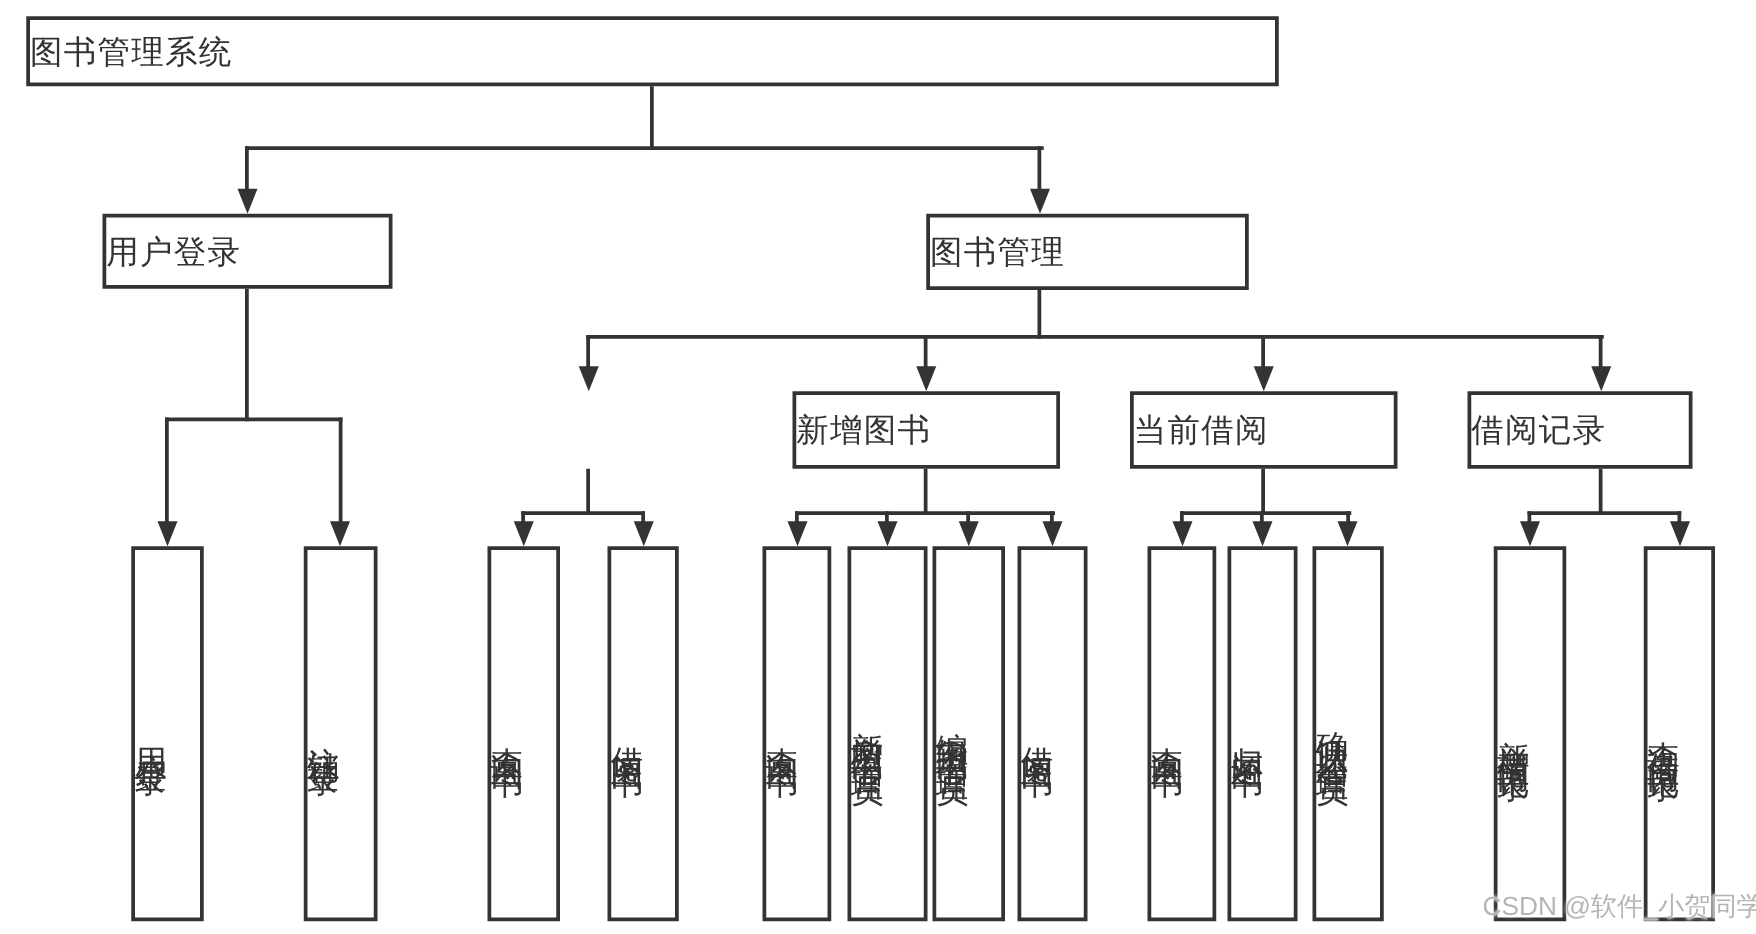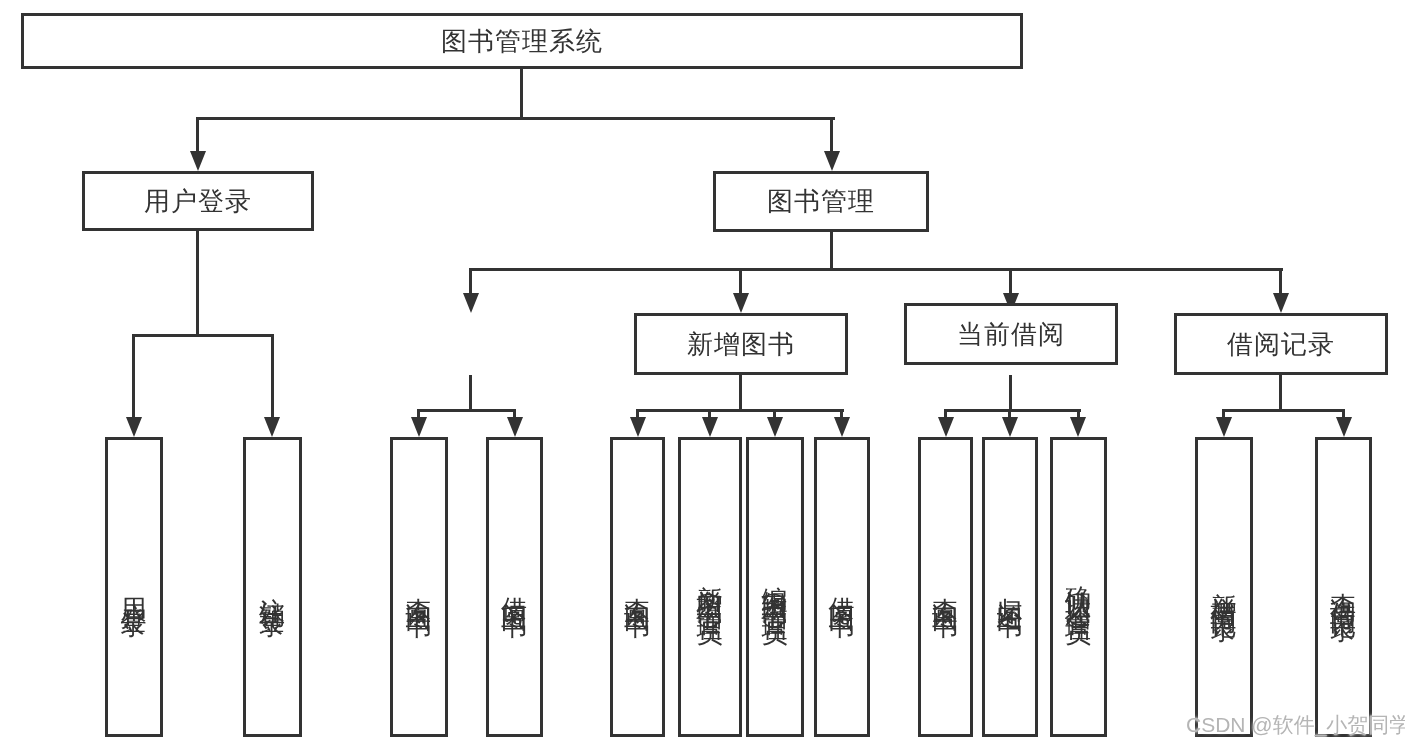--- a/index.html
+++ b/index.html
@@ -13,21 +13,21 @@
     position:relative;
     width:1405px;height:747px;
     background:var(--background);
     font-family:"Liberation Sans","DejaVu Sans",sans-serif;
     overflow:hidden;
   }
   .box{
     position:absolute;
     border:3px solid var(--line);
     background:var(--background);
-    display:flex;align-items:center;justify-content:center;
+    display:flex;align-items:center;
     box-sizing:border-box;
     color:var(--text);
   }
   .box.h span{
     font-size:26px;
     letter-spacing:1px;
     white-space:nowrap;
   }
   .box.v span{
     writing-mode:vertical-rl;
@@ -65,21 +65,21 @@
   <div class="vline" style="left:520px;top:69px;height:51px"></div>
   <div class="hline" style="left:196px;top:117px;width:639px"></div>
   <div class="vline" style="left:196px;top:117px;height:36px"></div>
   <div class="arrowhead" style="left:190px;top:151px"></div>
   <div class="vline" style="left:830px;top:117px;height:36px"></div>
   <div class="arrowhead" style="left:824px;top:151px"></div>
 
   <div class="box h" style="left:82px;top:171px;width:232px;height:60px">
     <span>用户登录</span>
   </div>
-  <div class="box h" style="left:713px;top:171px;width:216px;height:61px">
+  <div class="box h" style="left:741px;top:171px;width:258px;height:61px">
     <span>图书管理</span>
   </div>
 
   <div class="vline" style="left:196px;top:231px;height:106px"></div>
   <div class="hline" style="left:132px;top:334px;width:142px"></div>
   <div class="vline" style="left:132px;top:334px;height:85px"></div>
   <div class="arrowhead" style="left:126px;top:417px"></div>
   <div class="vline" style="left:271px;top:334px;height:85px"></div>
   <div class="arrowhead" style="left:264px;top:417px"></div>
 
@@ -90,24 +90,24 @@
   <div class="vline" style="left:739px;top:268px;height:27px"></div>
   <div class="arrowhead" style="left:733px;top:293px"></div>
   <div class="vline" style="left:1009px;top:268px;height:27px"></div>
   <div class="arrowhead" style="left:1003px;top:293px"></div>
   <div class="vline" style="left:1279px;top:268px;height:27px"></div>
   <div class="arrowhead" style="left:1273px;top:293px"></div>
 
   <div class="box h" style="left:634px;top:313px;width:214px;height:62px">
     <span>新增图书</span>
   </div>
-  <div class="box h" style="left:904px;top:303px;width:214px;height:62px">
+  <div class="box h" style="left:904px;top:313px;width:214px;height:62px">
     <span>当前借阅</span>
   </div>
-  <div class="box h" style="left:1174px;top:313px;width:214px;height:62px">
+  <div class="box h" style="left:1174px;top:313px;width:180px;height:62px">
     <span>借阅记录</span>
   </div>
 
   <div class="vline" style="left:469px;top:375px;height:37px"></div>
   <div class="hline" style="left:417px;top:409px;width:99px"></div>
   <div class="vline" style="left:417px;top:409px;height:10px"></div>
   <div class="arrowhead" style="left:411px;top:417px"></div>
   <div class="vline" style="left:513px;top:409px;height:10px"></div>
   <div class="arrowhead" style="left:507px;top:417px"></div>
 

